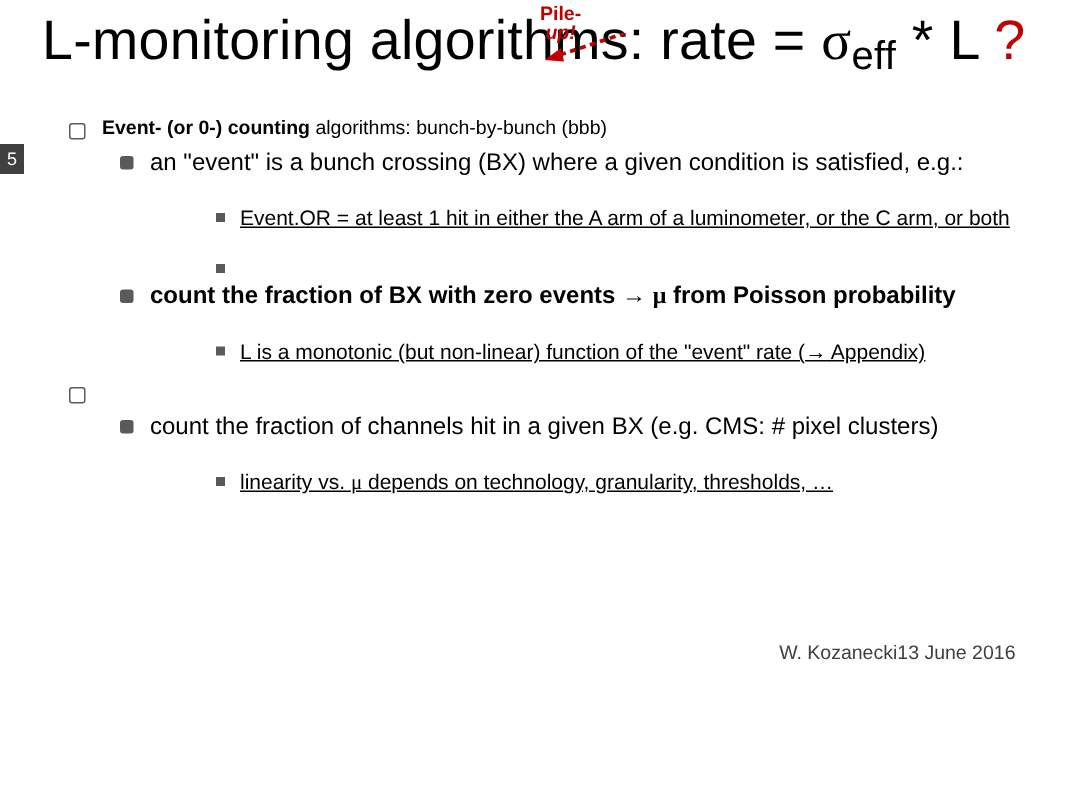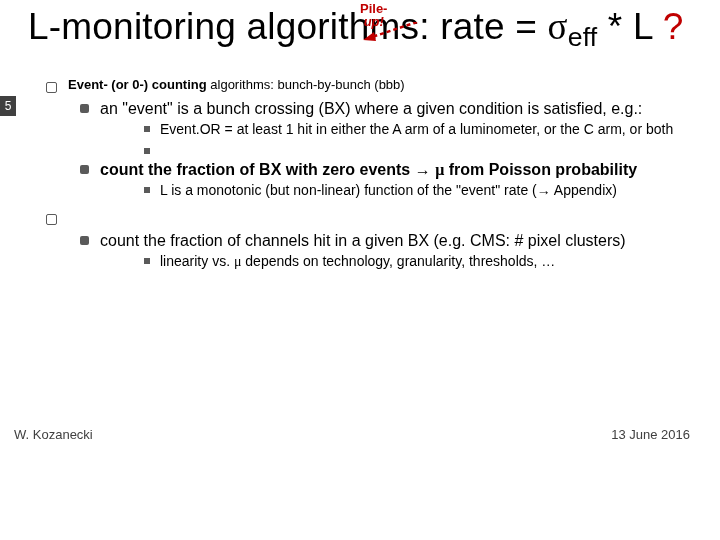--- a/index.html
+++ b/index.html
@@ -19,26 +19,26 @@
   .lvl1-row { display: flex; align-items: flex-start; }
   .bul-open { width: 11px; height: 11px; border: 1.3px solid #5a5a5a; border-radius: 2px; flex: 0 0 auto; margin-top: 5px; margin-right: 11px; }
   .lvl1-text { font-size: 13px; line-height: 1.25; }
   .lvl1-text .bold { font-weight: 700; }
   .lvl2 { margin: 6px 0 4px 34px; }
   .lvl2-row { display: flex; align-items: flex-start; }
   .bul-fill { width: 9px; height: 9px; background: #5a5a5a; border-radius: 2px; flex: 0 0 auto; margin-top: 5px; margin-right: 11px; }
   .lvl2-text { font-size: 16px; line-height: 1.3; }
   .lvl2-text .bold { font-weight: 700; }
   .lvl2-text .arrow-char { font-family: 'Segoe UI Symbol', Arial, sans-serif; font-weight: 700; }
-  .lvl3 { margin: 0 0 4px 64px; }
+  .lvl3 { margin: 16px 0 4px 64px; text-decoration: underline; }
   .lvl3-row { display: flex; align-items: flex-start; }
   .bul-dot { width: 6px; height: 6px; background: #5a5a5a; flex: 0 0 auto; margin-top: 6px; margin-right: 10px; }
   .lvl3-text { font-size: 14px; line-height: 1.3; }
   .subsc { font-size: 0.7em; vertical-align: -0.25em; }
-  .footer { position: absolute; bottom: 6px; left: 0; right: 4px; display: flex; justify-content: space-between; padding: 0 26px 0 14px; font-size: 13px; color: #404040; }
+  .footer { position: absolute; bottom: 6px; left: 0; right: 17px; display: flex; justify-content: flex-end; padding: 0 26px 0 14px; font-size: 13px; color: #404040; }
   .mu { font-family: 'Times New Roman', serif; }
 </style>
 </head>
 <body>
 <div class="slide">
 
 <div class="title-area">
   <div class="pileup">
     <div>Pile-</div>
     <div class="line2">up!</div>

